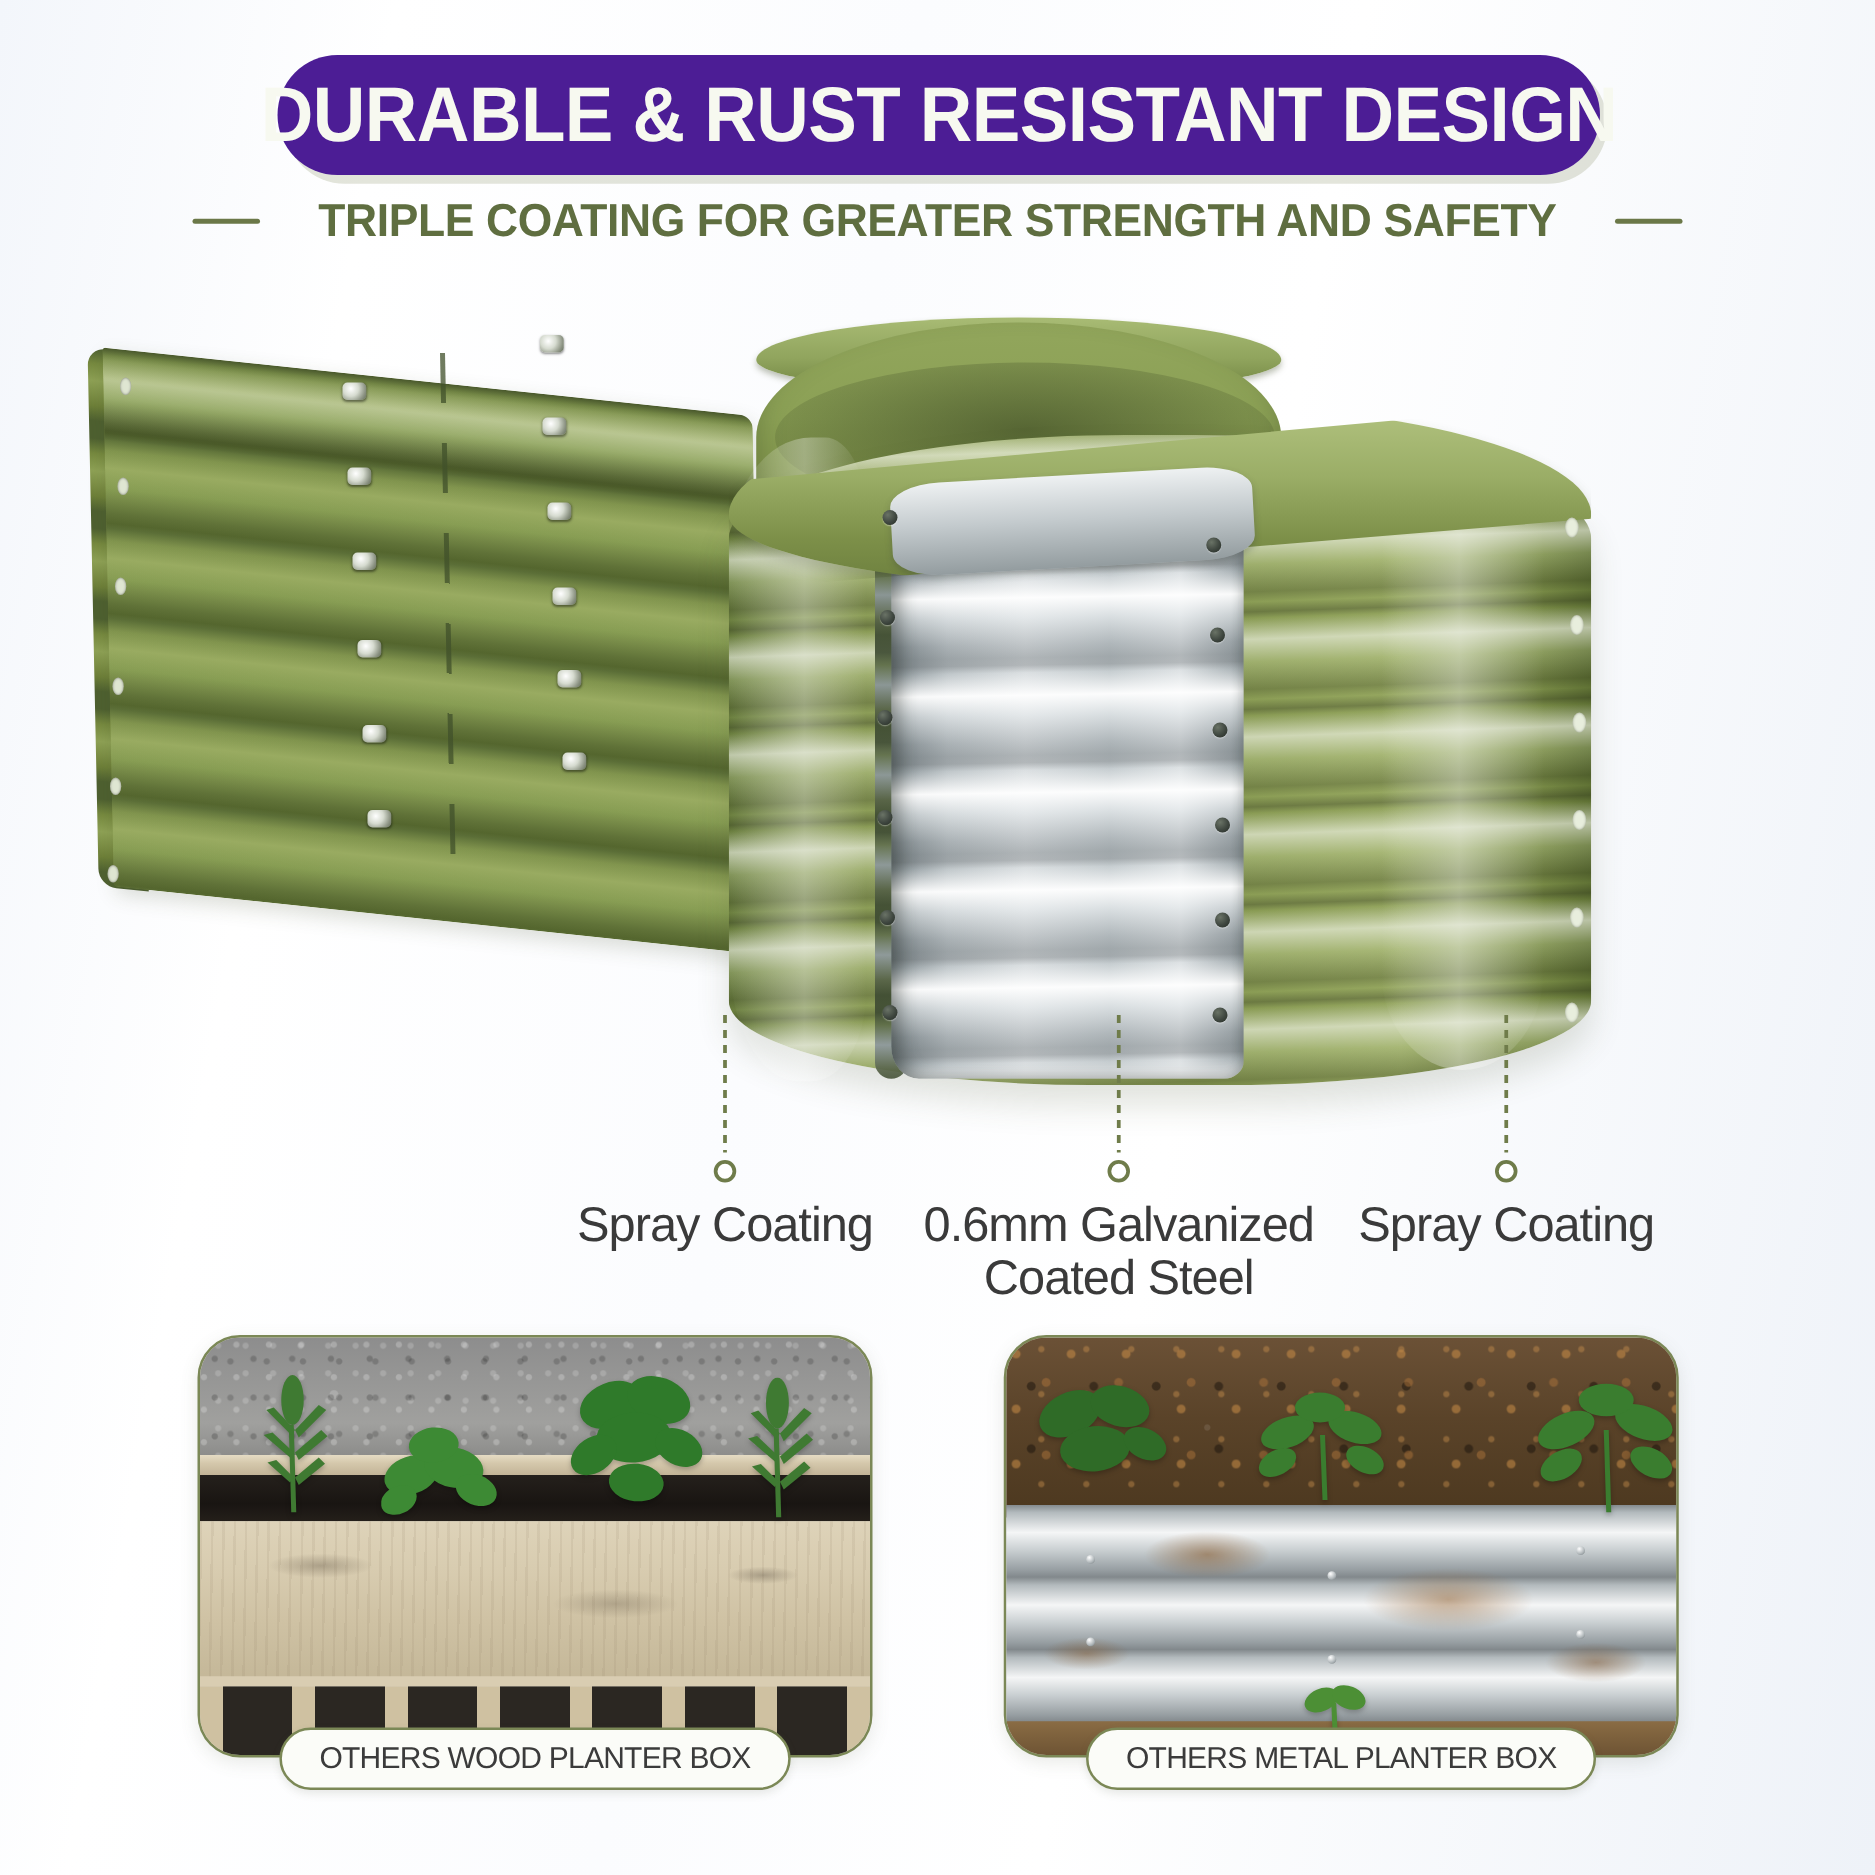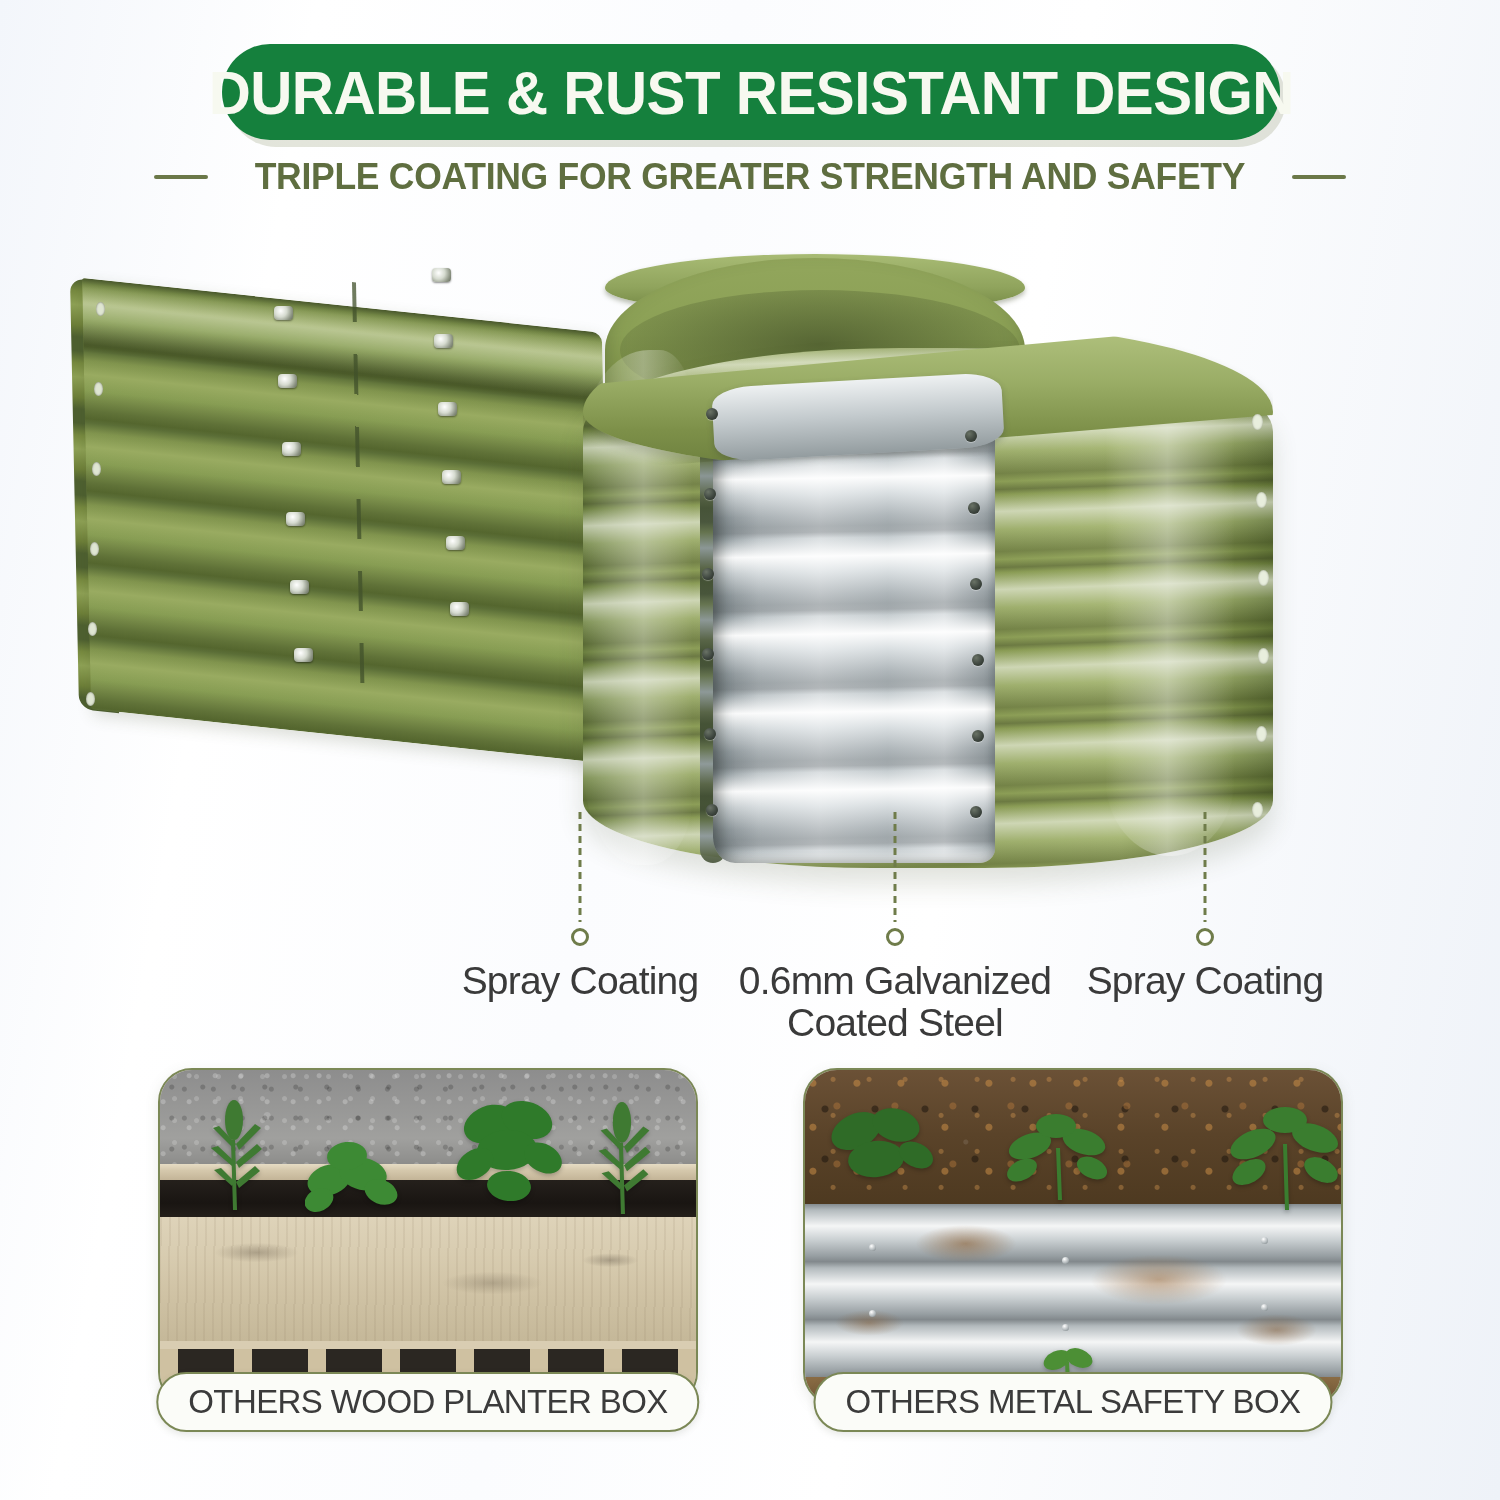--- a/index.html
+++ b/index.html
@@ -9,21 +9,21 @@
     background: linear-gradient(100deg,#f3f6fb 0%,#ffffff 18%,#fbfcfe 42%,#ffffff 62%,#eef2f8 100%);
     position: relative;
     overflow: hidden;
   }
 
   
   #header-banner {
     position: absolute;
     left: 222px; top: 44px;
     width: 1058px; height: 96px;
-    background: #15803d;
+    background: #4c1d95;
     border-radius: 48px 48px 48px 48px;
     box-shadow: 6px 7px 0 rgba(113,126,77,0.20);
     display: flex; align-items: center; justify-content: center; text-align: center;
   }
   #header-title {
     color: #f7f9f0;
     font-size: 62px;
     font-weight: bold;
     letter-spacing: -0.5px;
     white-space: nowrap;
@@ -249,21 +249,21 @@
   .photo-art { position: absolute; inset: 0; }
   .pill-label {
     position: absolute;
     left: 50%; transform: translateX(-50%);
     bottom: -26px;
     padding: 9px 30px;
     background: #fbfcf8;
     border: 2.5px solid #7b8856;
     border-radius: 40px;
     color: #3b3b3b;
-    font-size: 33px;
+    font-size: 24px;
     letter-spacing: -0.6px;
     white-space: nowrap;
     box-shadow: 0 3px 7px rgba(90,100,80,0.14);
   }
 
   
   .wood-wall {
     position: absolute; left:0; right:0; top:0; height: 34%;
     background:
       radial-gradient(circle at 20% 40%, rgba(255,255,255,0.18) 0 3px, rgba(0,0,0,0) 4px),
@@ -548,14 +548,14 @@
       </svg>
       <svg class="herb" style="left:44%; bottom:6%; width:54px; height:44px;" viewBox="0 0 54 44">
         <g fill="#4c8f35">
           <ellipse cx="16" cy="20" rx="14" ry="9" transform="rotate(-24 16 20)"></ellipse>
           <ellipse cx="38" cy="18" rx="14" ry="9" transform="rotate(22 38 18)"></ellipse>
           <path d="M25 44 L24 22 L28 22 L29 44 Z"></path>
         </g>
       </svg>
     </div>
   </div>
-  <div class="pill-label">OTHERS METAL SAFETY BOX</div>
+  <div class="pill-label">OTHERS METAL PLANTER BOX</div>
 </div>
 
 </body></html>

